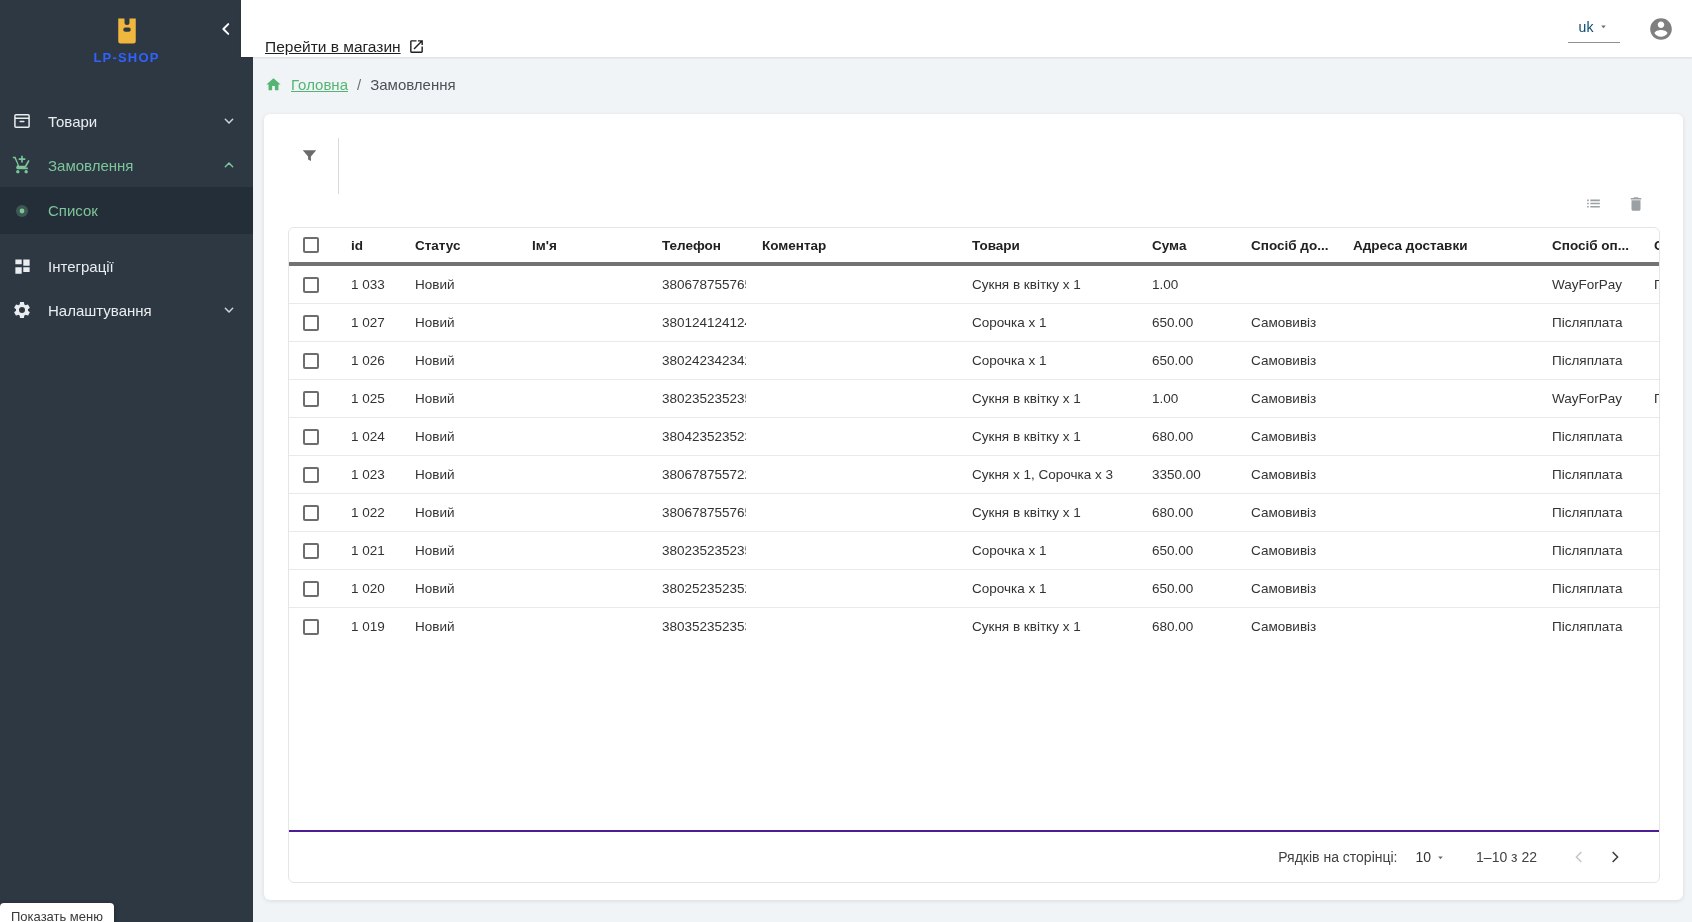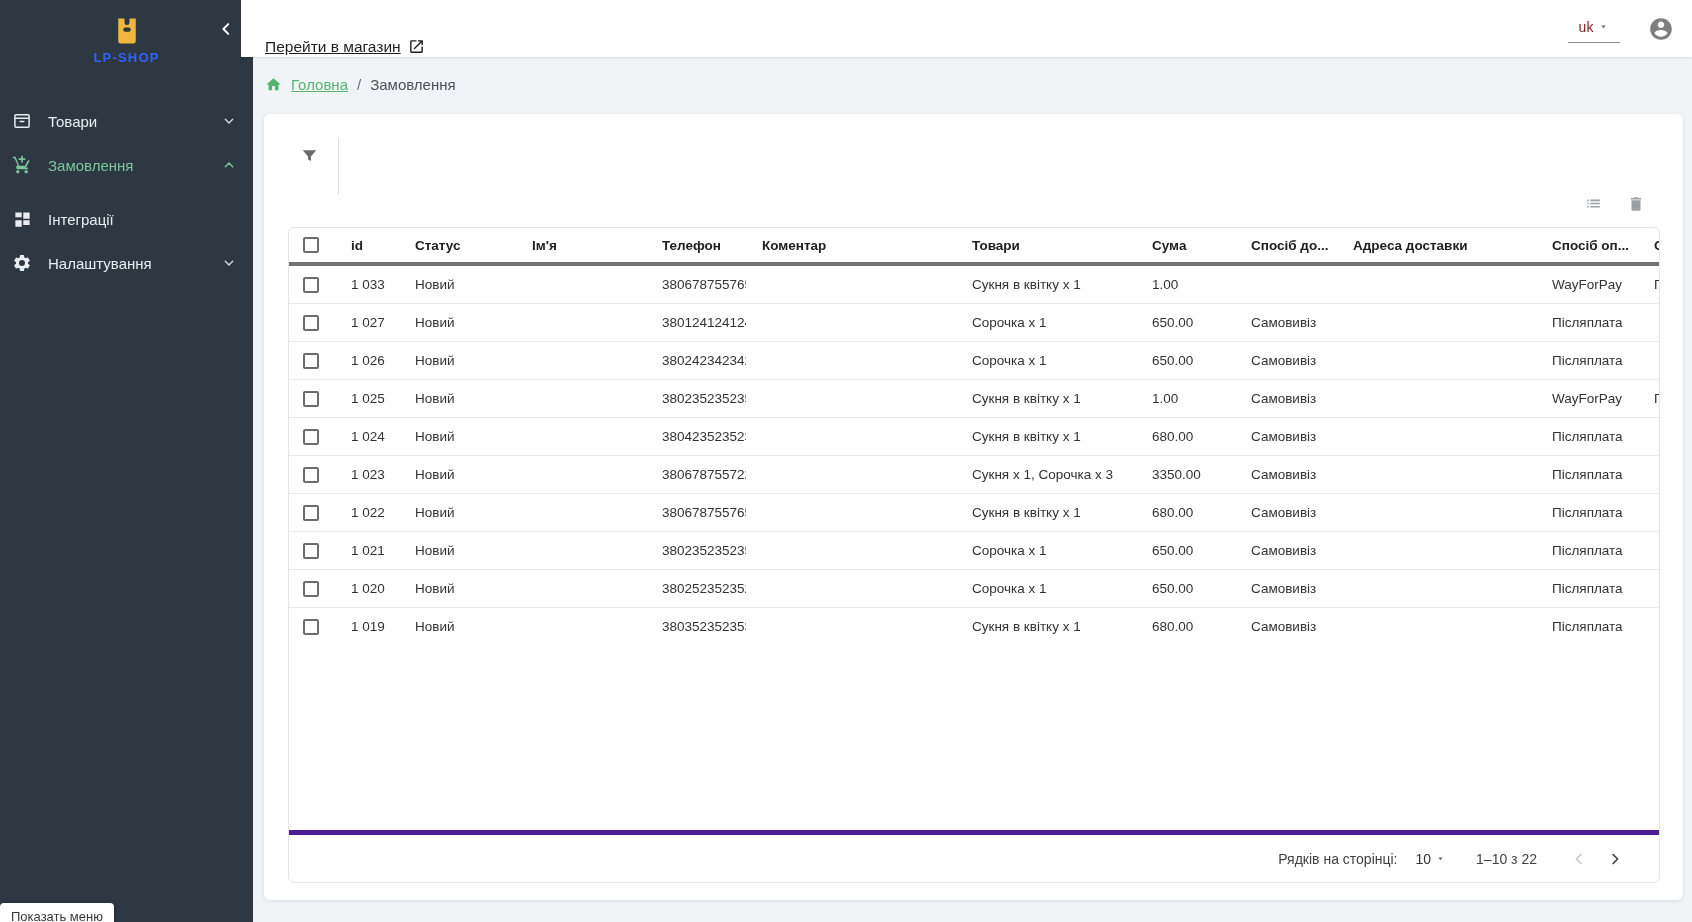--- a/index.html
+++ b/index.html
@@ -37,21 +37,21 @@
   
   .menu-tooltip{position:absolute;left:0;top:903px;background:#ffffff;color:#3a3a3a;font-size:13px;
     padding:6px 11px 9px;border-radius:4px;box-shadow:0 1px 4px rgba(0,0,0,.35);white-space:nowrap;z-index:30;}
 
   
   .topbar{position:absolute;left:241px;top:0;right:0;height:57px;background:#fff;display:flex;align-items:center;
     padding:0 18px 0 24px;box-shadow:0 1px 2px rgba(0,0,0,.10);z-index:5;}
   .store-link{display:flex;align-items:center;gap:7px;color:#1f1f1f;font-size:15.5px;text-decoration:underline;cursor:pointer;margin-top:36px;}
   .topbar-right{margin-left:auto;display:flex;align-items:center;gap:28px;}
   .lang-select{display:flex;align-items:center;justify-content:center;gap:5px;min-width:52px;
-    padding:4px 2px 7px;border-bottom:1px solid #8f8f8f;cursor:pointer;font-size:14px;color:#7f1d1d;}
+    padding:4px 2px 7px;border-bottom:1px solid #8f8f8f;cursor:pointer;font-size:14px;color:#0c4a6e;}
   .avatar-btn{line-height:0;cursor:pointer;}
 
   
   .breadcrumb{position:absolute;left:265px;top:57px;height:54px;display:flex;align-items:center;gap:9px;font-size:15px;}
   .bc-home{line-height:0;}
   .bc-link{color:var(--green);text-decoration:underline;cursor:pointer;}
   .bc-sep{color:#6b7076;}
   .bc-current{color:#4b5157;}
 
   
@@ -71,21 +71,21 @@
   .tbl-wrap{overflow:hidden;}
   table{border-collapse:collapse;table-layout:fixed;width:1429px;}
   th,td{white-space:nowrap;overflow:hidden;text-align:left;font-size:13.5px;}
   thead th{padding:10px 16px 9px;font-weight:bold;color:var(--txt-dark);}
   tbody td{padding:11px 16px;color:var(--txt);border-top:1px solid #e9e9e9;}
   tbody tr:first-child td{border-top:4px solid #737373;}
   th.col-cb,td.col-cb{padding:8px 0 8px 14px;}
   th.al-r,td.al-r{text-align:left;padding-right:4px;}
   .cb{display:inline-block;width:16px;height:16px;border:2px solid #6d6d6d;border-radius:2px;background:#fff;cursor:pointer;vertical-align:middle;}
   .spacer{flex:1;}
-  .pagination{height:52px;border-top:5px solid #4c1d95;display:flex;align-items:center;justify-content:flex-end;
+  .pagination{height:52px;border-top:2px solid #4c1d95;display:flex;align-items:center;justify-content:flex-end;
     padding-right:26px;font-size:14px;color:#424242;}
   .pg-label{margin-right:18px;}
   .pg-select{display:flex;align-items:center;gap:4px;cursor:pointer;margin-right:30px;color:#333;}
   .pg-range{margin-right:24px;}
   .pg-btn{background:none;border:none;width:36px;height:36px;display:flex;align-items:center;justify-content:center;cursor:pointer;line-height:0;}
   .pg-btn.disabled{cursor:default;}
 </style>
 </head>
 <body>
 
@@ -131,20 +131,29 @@
             </svg>
         </span>
         <span class="ni-label">Замовлення</span>
         <span class="ni-chev">
           <svg width="16" height="16" viewBox="0 0 24 24">
               <path d="M6.5 14.5 12 9l5.5 5.5" fill="none" stroke="var(--soft-green)" stroke-width="2.2" stroke-linecap="round" stroke-linejoin="round"></path>
             </svg>
         </span>
       </div>
 
+      <div class="nav-item nav-sub green">
+        <span class="ni-icon">
+          <svg width="18" height="18" viewBox="0 0 24 24">
+              <circle cx="12" cy="12" r="8" fill="rgba(126,198,154,.28)"></circle>
+              <circle cx="12" cy="12" r="3.2" fill="var(--soft-green)"></circle>
+            </svg>
+        </span>
+        <span class="ni-label">Список</span>
+      </div>
 
       <div class="nav-gap"></div>
 
       <div class="nav-item">
         <span class="ni-icon">
           <svg width="19" height="19" viewBox="0 0 24 24">
               <path fill="#e9edf0" d="M3 13h8v8H3v-8zM3 3h8v6H3V3zm10 0h8v8h-8V3zm0 10h8v6h-8v-6z"></path>
             </svg>
         </span>
         <span class="ni-label">Інтеграції</span>

